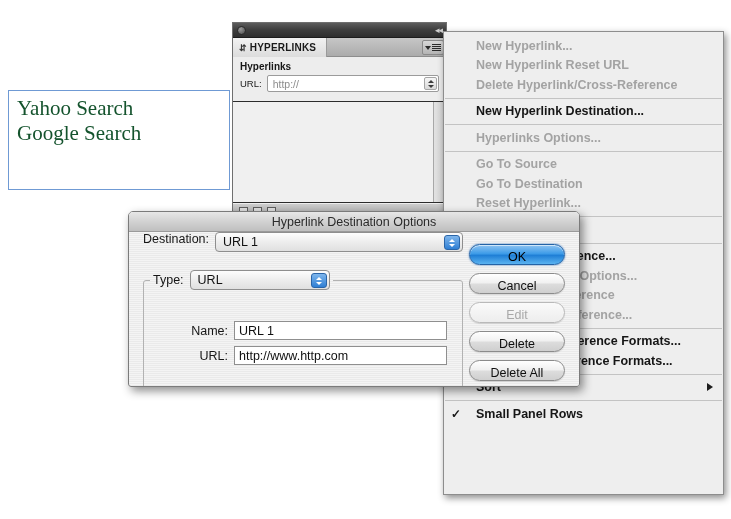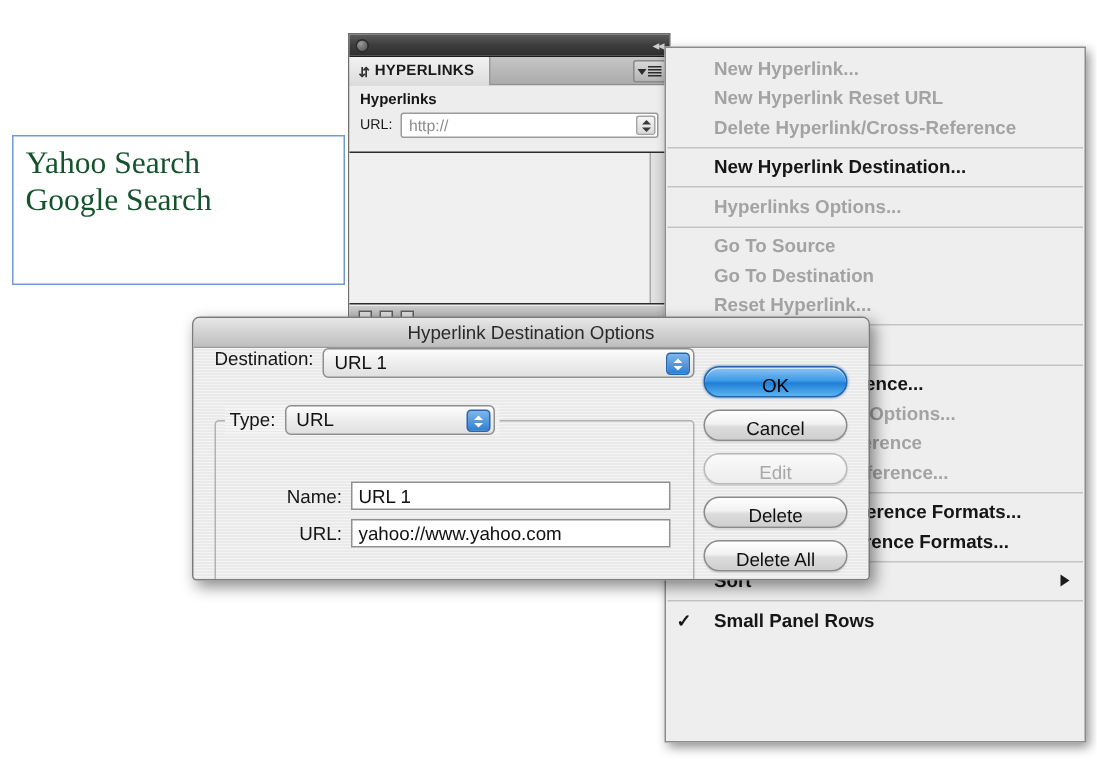--- a/index.html
+++ b/index.html
@@ -464,21 +464,21 @@
         <div class="field-row name">
           <span class="lbl">Name:</span>
           <div class="textfield">
             <span>URL 1</span>
           </div>
         </div>
 
         <div class="field-row url">
           <span class="lbl">URL:</span>
           <div class="textfield">
-            <span>yahoo://www.yahoo.com</span>
+            <span>http://www.http.com</span>
           </div>
         </div>
       </div>
 
       <div class="btn-col">
           <div class="btn primary">
             <span>OK</span>
           </div>
           <div class="btn">
             <span>Cancel</span>

